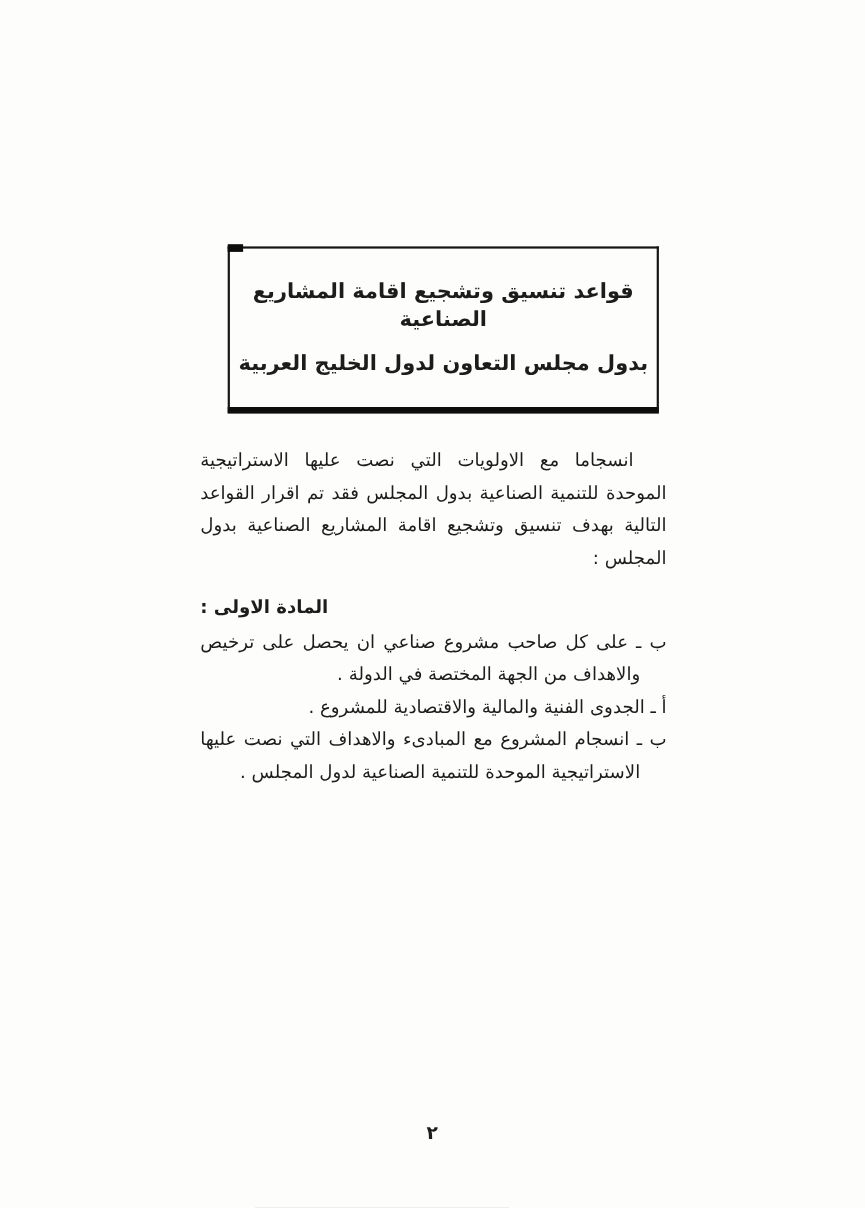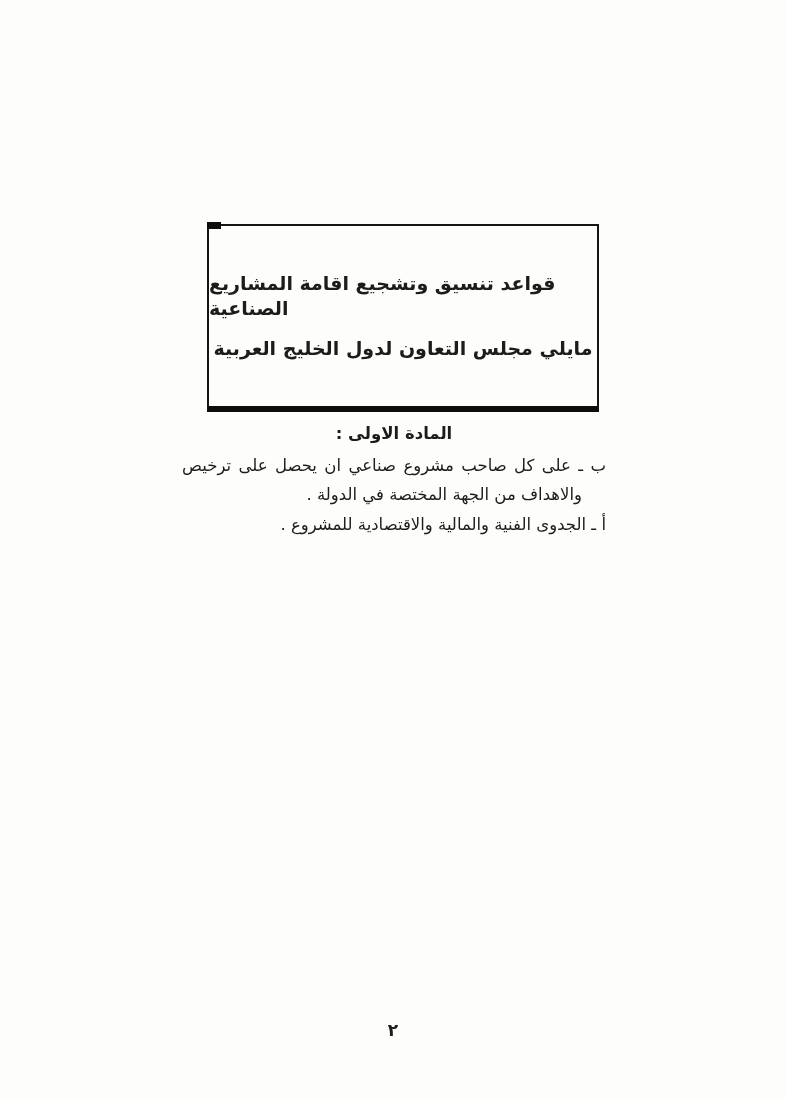--- a/index.html
+++ b/index.html
@@ -15,31 +15,31 @@
     background: #fdfdfb;
     font-family: "DejaVu Sans", sans-serif;
     color: #1c1c1c;
     overflow: hidden;
   }
   .title-box {
     position: absolute;
     top: 224px;
     left: 207px;
     width: 392px;
-    height: 188px;
+    height: 152px;
     box-sizing: border-box;
     border: 2px solid #151515;
     border-bottom: 6px solid #0d0d0d;
     display: flex;
     flex-direction: column;
     justify-content: center;
     align-items: center;
     gap: 16px;
     direction: rtl;
-    text-align: left;
+    text-align: center;
     background: #fdfdfb;
   }
   .title-box::before {
     
     content: "";
     position: absolute;
     top: -4px;
     left: -2px;
     width: 14px;
     height: 7px;
@@ -59,21 +59,21 @@
     direction: rtl;
     font-size: 16.5px;
     line-height: 29.5px;
     text-align: justify;
   }
   .para { margin: 0 0 0 0; }
   .intro-para { text-indent: 30px; }
   .article-heading {
     font-weight: bold;
     margin: 15px 0 2px 0;
-    text-align: center;
+    text-align: left;
   }
   .item {
     padding-right: 24px;
     text-indent: -24px;
     margin: 0;
   }
   .sub-intro { margin: 0; }
   .page-number {
     position: absolute;
     bottom: 58px;
@@ -85,33 +85,35 @@
     direction: rtl;
   }
 </style>
 </head>
 <body>
 
 <div class="page">
 
   <div class="title-box">
     <div class="title-line">قواعد تنسيق وتشجيع اقامة المشاريع الصناعية</div>
-    <div class="title-line">مايلي مجلس التعاون لدول الخليج العربية</div>
+    <div class="title-line">بدول مجلس التعاون لدول الخليج العربية</div>
   </div>
 
   <div class="content">
 
+    <p class="para intro-para">انسجاما مع الاولويات التي نصت عليها الاستراتيجية الموحدة للتنمية الصناعية بدول المجلس فقد تم اقرار القواعد التالية بهدف تنسيق وتشجيع اقامة المشاريع الصناعية بدول المجلس :</p>
 
     <p class="article-heading">المادة الاولى :</p>
 
 
     <p class="item">ب ـ على كل صاحب مشروع صناعي ان يحصل على ترخيص والاهداف من الجهة المختصة في الدولة .</p>
 
 
 
     <p class="item">أ ـ الجدوى الفنية والمالية والاقتصادية للمشروع .</p>
 
+    <p class="item">ب ـ انسجام المشروع مع المبادىء والاهداف التي نصت عليها الاستراتيجية الموحدة للتنمية الصناعية لدول المجلس .</p>
 
   </div>
 
   <div class="page-number">٢</div>
 
 </div>
 
 </body></html>

